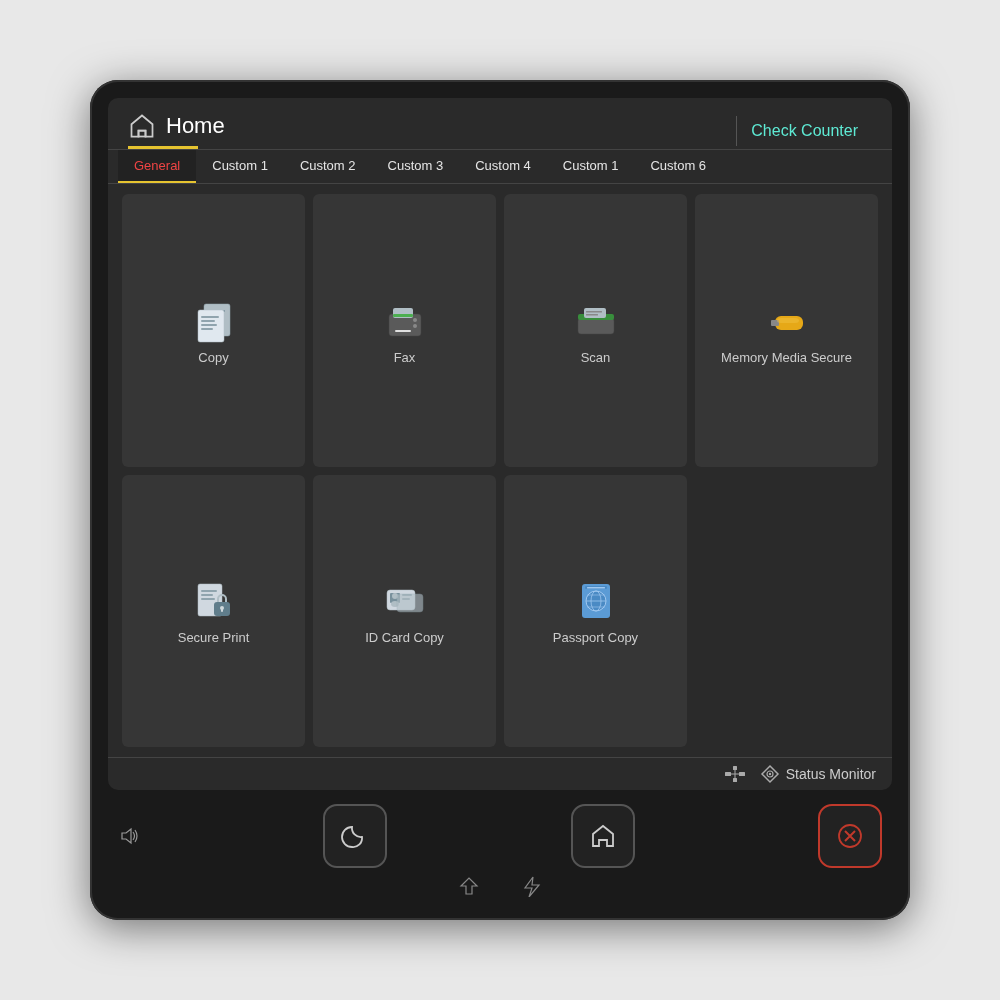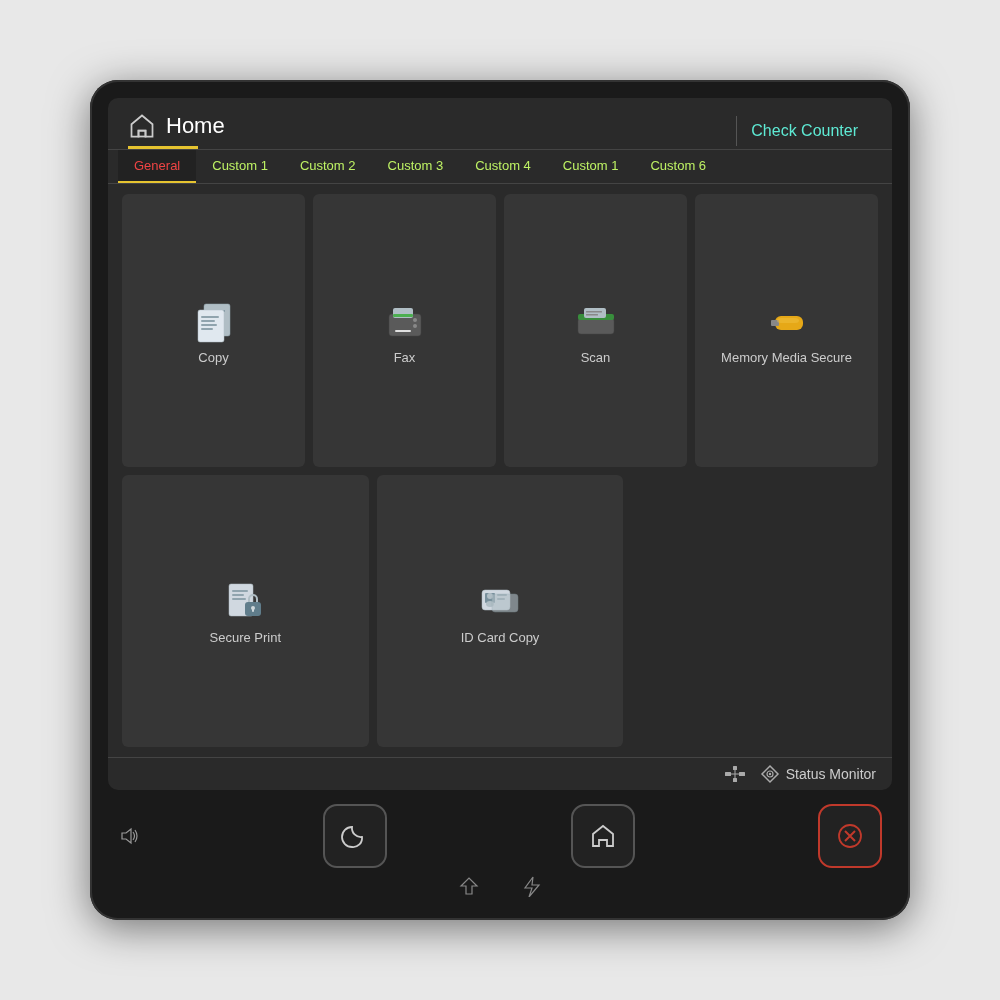--- a/index.html
+++ b/index.html
@@ -94,21 +94,21 @@
     
     .tabs-row {
       display: flex;
       padding: 0 10px;
       background: #2a2a2a;
       border-bottom: 1px solid #444;
     }
 
     .tab {
       padding: 8px 16px;
-      color: #bef264;
+      color: #e5e5e5;
       font-size: 13px;
       cursor: pointer;
       border-bottom: 2px solid transparent;
       white-space: nowrap;
     }
 
     .tab.active {
       color: #ef4444;
       border-bottom: 2px solid #e6c430;
       background: #222;
@@ -387,20 +387,40 @@
 
               <rect x="23" y="20" width="10" height="2" rx="1" fill="#90a4ae"></rect>
               <rect x="23" y="24" width="8" height="2" rx="1" fill="#90a4ae"></rect>
 
               <rect x="18" y="20" width="26" height="18" rx="3" fill="#b0bec5" stroke="#90a4ae" stroke-width="0.5" opacity="0.6"></rect>
             </svg>
           </div>
           <span class="cell-label">ID Card Copy</span>
         </div>
 
+        <div class="grid-cell">
+          <div class="cell-icon">
+            <svg width="52" height="52" viewBox="0 0 52 52">
+
+              <rect x="12" y="10" width="28" height="34" rx="3" fill="#5b9bd5"></rect>
+
+              <circle cx="26" cy="27" r="10" fill="#4a8ac4"></circle>
+              <circle cx="26" cy="27" r="10" fill="none" stroke="#a0c8f0" stroke-width="1"></circle>
+
+              <ellipse cx="26" cy="27" rx="5" ry="10" fill="none" stroke="#a0c8f0" stroke-width="0.8"></ellipse>
+              <line x1="16" y1="27" x2="36" y2="27" stroke="#a0c8f0" stroke-width="0.8"></line>
+              <line x1="17" y1="21" x2="35" y2="21" stroke="#a0c8f0" stroke-width="0.6"></line>
+              <line x1="17" y1="33" x2="35" y2="33" stroke="#a0c8f0" stroke-width="0.6"></line>
+
+              <rect x="15" y="12" width="22" height="3" rx="1" fill="#4a8ac4"></rect>
+              <rect x="17" y="13" width="18" height="1.5" rx="0.5" fill="#a0c8f0"></rect>
+            </svg>
+          </div>
+          <span class="cell-label">Passport Copy</span>
+        </div>
 
         <div class="grid-cell empty"></div>
 
       </div>
     </div>
 
     <div class="screen-footer">
 
       <svg width="22" height="18" viewBox="0 0 22 18" fill="none">
         <rect x="9" y="13" width="4" height="4" rx="0.5" fill="#aaa"></rect>

